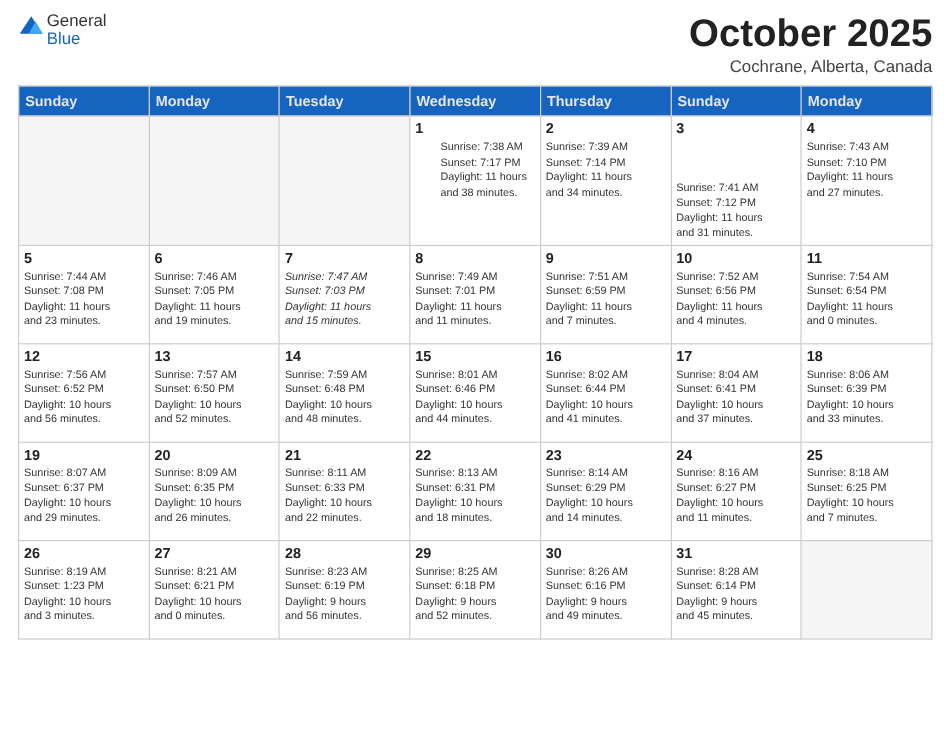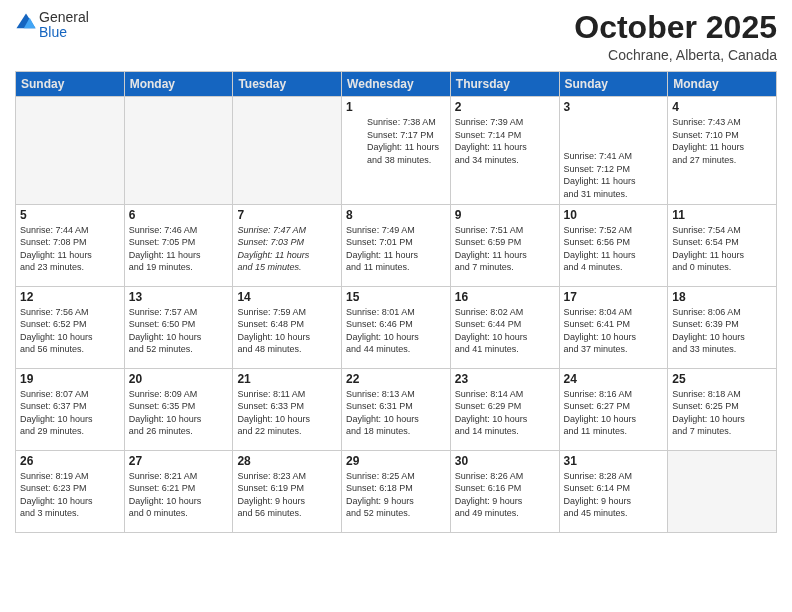--- a/index.html
+++ b/index.html
@@ -312,21 +312,21 @@
             <div class="day-info" style="white-space: pre-line;">Sunrise: 8:18 AM
 Sunset: 6:25 PM
 Daylight: 10 hours
 and 7 minutes.</div>
           </td>
         </tr>
         <tr>
           <td>
             <span class="day-num">26</span>
             <div class="day-info" style="white-space: pre-line;">Sunrise: 8:19 AM
-Sunset: 6:23 PM
+Sunset: 1:23 PM
 Daylight: 10 hours
 and 3 minutes.</div>
           </td>
           <td>
             <span class="day-num">27</span>
             <div class="day-info" style="white-space: pre-line;">Sunrise: 8:21 AM
 Sunset: 6:21 PM
 Daylight: 10 hours
 and 0 minutes.</div>
           </td>

